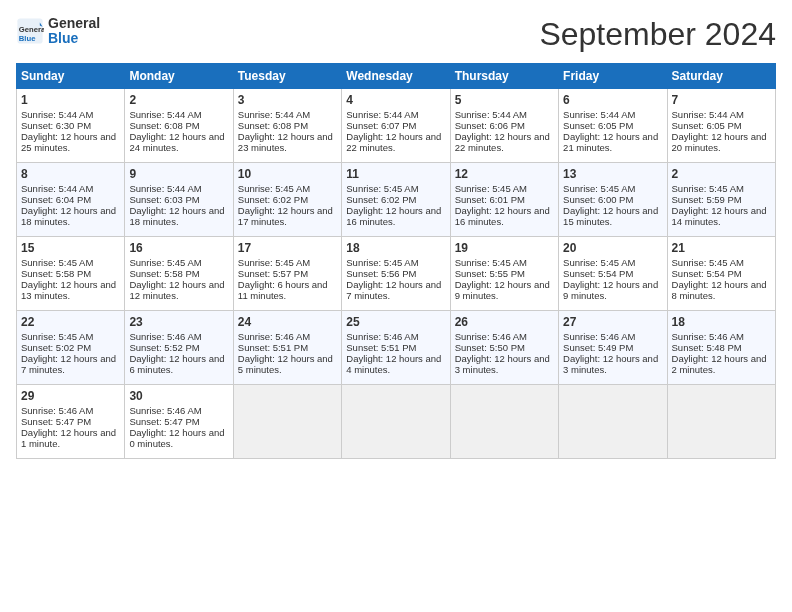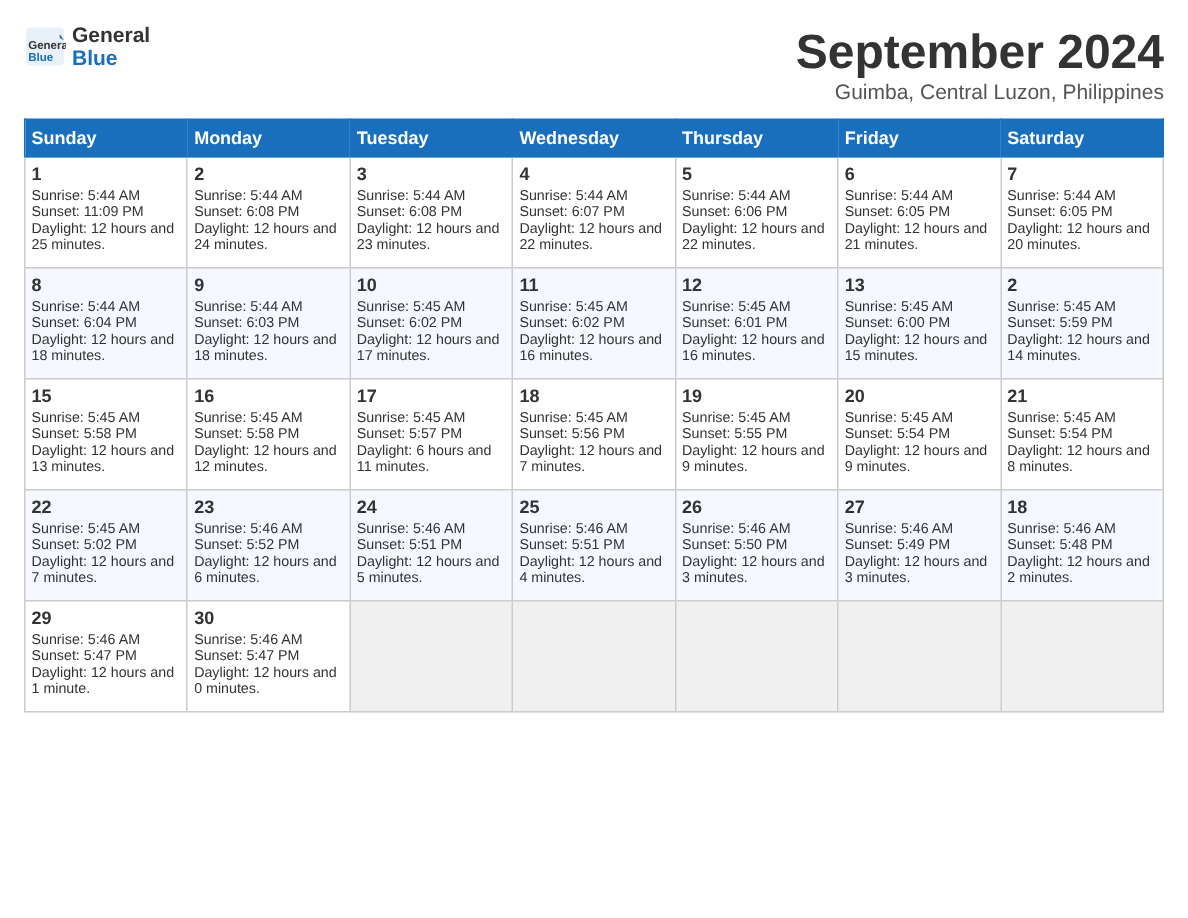--- a/index.html
+++ b/index.html
@@ -39,21 +39,21 @@
     }
     .logo-icon {
       width: 28px;
       height: 28px;
     }
     .title-block {
       text-align: right;
     }
     .month-title {
       font-size: 32px;
-      font-weight: bold;
+      font-weight: normal;
       color: #333;
     }
     .location-title {
       font-size: 14px;
       color: #555;
     }
     table {
       width: 100%;
       border-collapse: collapse;
       table-layout: fixed;
@@ -101,39 +101,38 @@
       <text x="4" y="34" font-size="11" font-weight="bold" fill="#1a6fbd">Blue</text>
       <polygon points="34,8 38,14 34,12" fill="#1a6fbd"></polygon>
     </svg>
     <div class="logo-text">
       <span class="logo-general">General</span>
       <span class="logo-blue">Blue</span>
     </div>
   </div>
   <div class="title-block">
     <div class="month-title">September 2024</div>
-    <div class="location-title">Guimba, Central Luzon, Philippines</div>
   </div>
 </div>
 
 <table>
   <thead>
     <tr>
     <th>Sunday</th>
         <th>Monday</th>
         <th>Tuesday</th>
         <th>Wednesday</th>
         <th>Thursday</th>
         <th>Friday</th>
         <th>Saturday</th>
       </tr>
   </thead>
   <tbody id="calendar-body">
   <tr>
-        <td><span class="day-num">1</span><span>Sunrise: 5:44 AM</span><br><span>Sunset: 11:09 PM</span><br><span>Daylight: 12 hours and 25 minutes.</span></td>
+        <td><span class="day-num">1</span><span>Sunrise: 5:44 AM</span><br><span>Sunset: 6:30 PM</span><br><span>Daylight: 12 hours and 25 minutes.</span></td>
         <td><span class="day-num">2</span><span>Sunrise: 5:44 AM</span><br><span>Sunset: 6:08 PM</span><br><span>Daylight: 12 hours and 24 minutes.</span></td>
         <td><span class="day-num">3</span><span>Sunrise: 5:44 AM</span><br><span>Sunset: 6:08 PM</span><br><span>Daylight: 12 hours and 23 minutes.</span></td>
         <td><span class="day-num">4</span><span>Sunrise: 5:44 AM</span><br><span>Sunset: 6:07 PM</span><br><span>Daylight: 12 hours and 22 minutes.</span></td>
         <td><span class="day-num">5</span><span>Sunrise: 5:44 AM</span><br><span>Sunset: 6:06 PM</span><br><span>Daylight: 12 hours and 22 minutes.</span></td>
         <td><span class="day-num">6</span><span>Sunrise: 5:44 AM</span><br><span>Sunset: 6:05 PM</span><br><span>Daylight: 12 hours and 21 minutes.</span></td>
         <td><span class="day-num">7</span><span>Sunrise: 5:44 AM</span><br><span>Sunset: 6:05 PM</span><br><span>Daylight: 12 hours and 20 minutes.</span></td>
       </tr>
       <tr>
         <td><span class="day-num">8</span><span>Sunrise: 5:44 AM</span><br><span>Sunset: 6:04 PM</span><br><span>Daylight: 12 hours and 18 minutes.</span></td>
         <td><span class="day-num">9</span><span>Sunrise: 5:44 AM</span><br><span>Sunset: 6:03 PM</span><br><span>Daylight: 12 hours and 18 minutes.</span></td>

